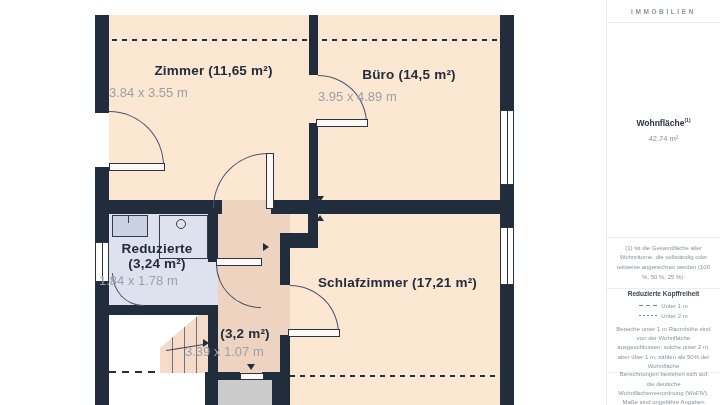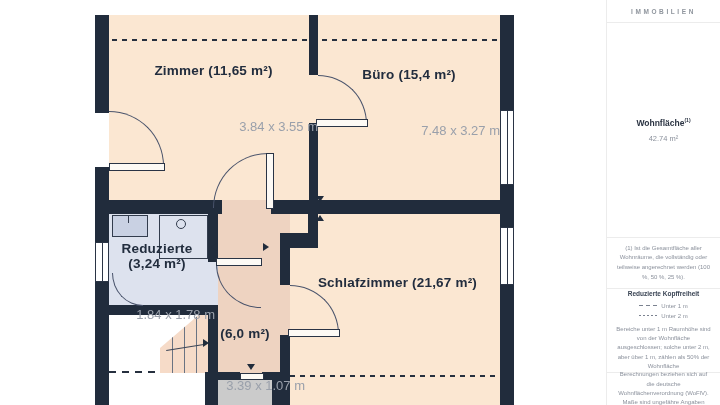--- a/index.html
+++ b/index.html
@@ -30,22 +30,22 @@
   .tri-u{border-left:4px solid transparent;border-right:4px solid transparent;border-bottom:6px solid #212c3c;}
   .tri-l{border-top:4px solid transparent;border-bottom:4px solid transparent;border-right:6px solid #212c3c;}
   .tri-r{border-top:4px solid transparent;border-bottom:4px solid transparent;border-left:6px solid #212c3c;}
   .stairs{position:absolute;left:160px;top:292px;width:48px;height:66px;background:#f6dbc8;
           clip-path:polygon(0 62%,100% 0,100% 100%,0 100%);z-index:3;}
   .tread{position:absolute;top:0;width:1px;height:100%;background:#6a7382;}
   .stair-arrow-line{position:absolute;left:166px;top:332px;width:38px;border-top:1px solid #3a4456;
           transform:rotate(-9deg);z-index:3;}
   .lbl{position:absolute;text-align:center;z-index:6;color:#222d3e;font-weight:bold;
        font-size:13.5px;line-height:16px;letter-spacing:.2px;}
-  .dim{position:absolute;text-align:right;z-index:6;color:#9aa0ab;font-weight:normal;
-       font-size:13px;line-height:16px;margin-top:34px;}
+  .dim{position:absolute;text-align:left;z-index:6;color:#9aa0ab;font-weight:normal;
+       font-size:13px;line-height:16px;}
   
   #sidebar{position:absolute;right:0;top:0;width:113px;height:405px;background:#ffffff;
            border-left:1px solid #ececec;color:#6b7280;}
   .sb-sec{box-sizing:border-box;border-bottom:1px solid #ececec;display:flex;flex-direction:column;
           align-items:center;justify-content:center;text-align:center;padding:4px 8px;}
   .sb-brand{height:23px;font-size:6.5px;font-weight:bold;letter-spacing:2.6px;color:#8f959d;}
   .sb-area{height:215px;}
   .sb-area-label{font-size:8.5px;font-weight:bold;color:#2a3342;}
   .sb-area-label sup{font-size:5px;}
   .sb-area-value{font-size:7.5px;color:#8b919c;margin-top:6px;}
@@ -137,30 +137,30 @@
 
     <div class="tri tri-d" style="left:316px;top:181px"></div>
     <div class="tri tri-u" style="left:316px;top:200px"></div>
     <div class="tri tri-l" style="left:211px;top:228px"></div>
     <div class="tri tri-r" style="left:263px;top:228px"></div>
     <div class="tri tri-d" style="left:247px;top:349px"></div>
 
     <div class="lbl" style="left:109px;top:48px;width:209px">Zimmer (11,65 m²)</div>
     <div class="dim" style="left:109px;top:70px;width:209px">3.84 x 3.55 m</div>
 
-    <div class="lbl" style="left:318px;top:52px;width:182px">Büro (15,4 m²)</div>
-    <div class="dim" style="left:318px;top:74px;width:182px">7.48 x 3.27 m</div>
+    <div class="lbl" style="left:318px;top:52px;width:182px">Büro (14,5 m²)</div>
+    <div class="dim" style="left:318px;top:74px;width:182px">3.95 x 4.89 m</div>
 
     <div class="lbl" style="left:99px;top:226px;width:116px">Reduzierte</div>
     <div class="lbl" style="left:99px;top:241px;width:116px">(3,24 m²)</div>
     <div class="dim" style="left:99px;top:258px;width:116px">1.84 x 1.78 m</div>
 
-    <div class="lbl" style="left:290px;top:260px;width:215px">Schlafzimmer (21,67 m²)</div>
+    <div class="lbl" style="left:290px;top:260px;width:215px">Schlafzimmer (17,21 m²)</div>
 
-    <div class="lbl" style="left:205px;top:311px;width:80px">(6,0 m²)</div>
+    <div class="lbl" style="left:205px;top:311px;width:80px">(3,2 m²)</div>
     <div class="dim" style="left:185px;top:329px;width:120px">3.39 x 1.07 m</div>
 
   </div>
 
   <div id="sidebar">
 
     <div class="sb-sec sb-brand">IMMOBILIEN</div>
 
     <div class="sb-sec sb-area">
       <div class="sb-area-label"><span>Wohnfläche</span><sup>(1)</sup></div>

